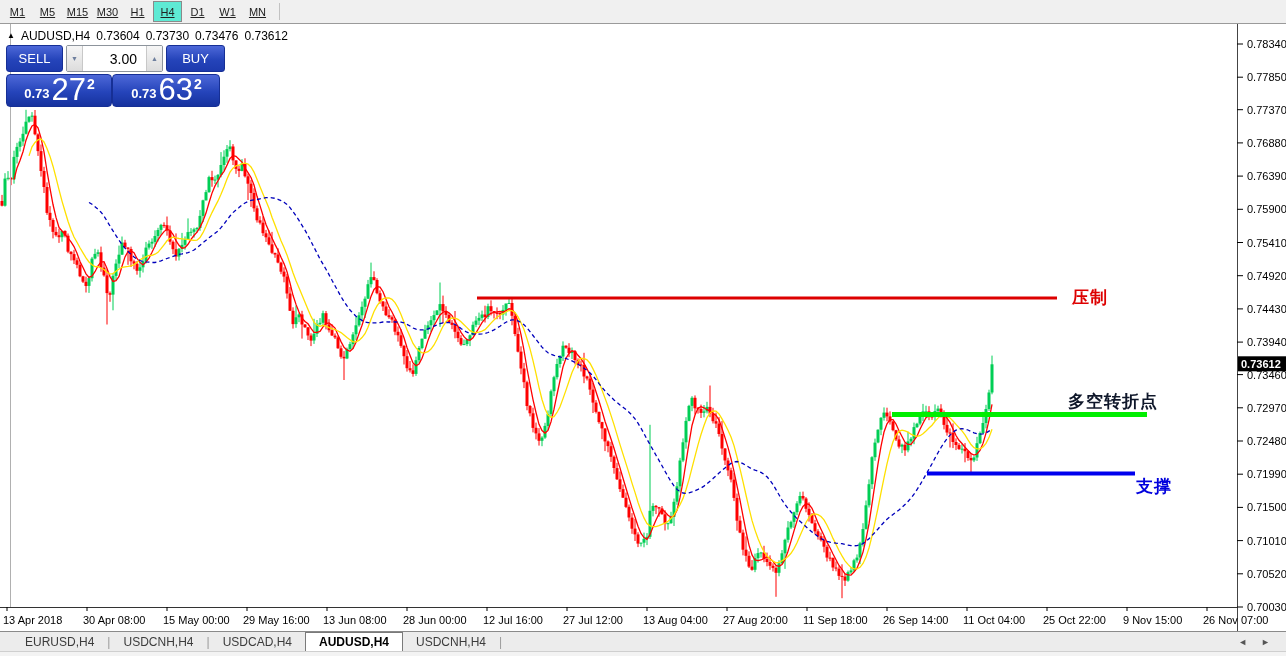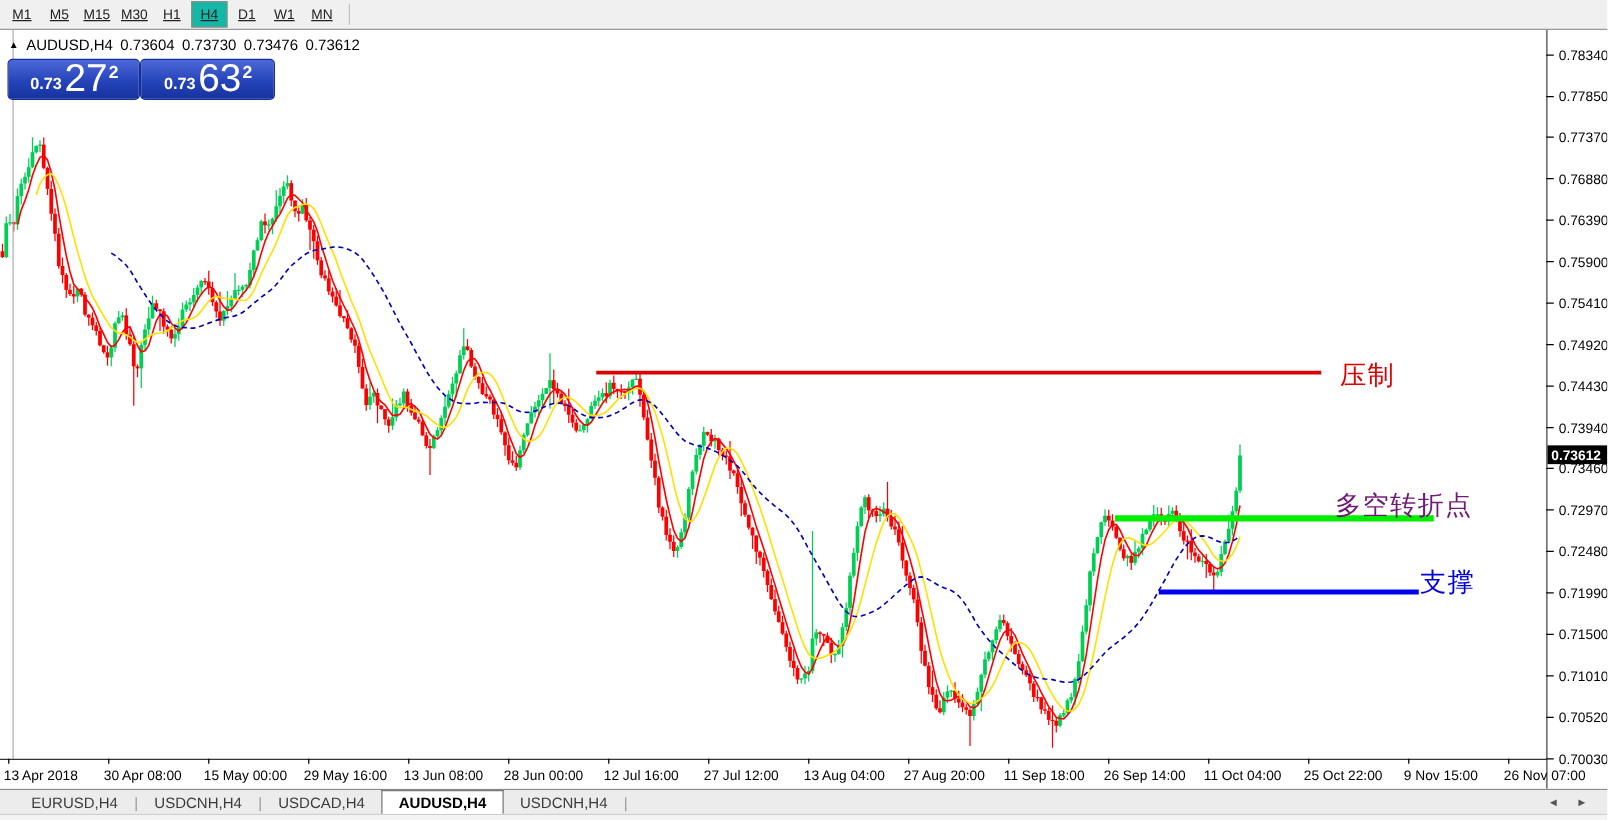--- a/index.html
+++ b/index.html
@@ -10,21 +10,21 @@
   }
   
   .tf-toolbar{
     height:23px;background:#f0f0f0;border-bottom:1px solid #9a9a9a;
     display:flex;align-items:center;padding-left:3px;
   }
   .tf-btn{
     min-width:27px;height:19px;display:flex;align-items:center;justify-content:center;
     font-size:11px;color:#222;margin-right:1px;border:1px solid transparent;cursor:default;text-decoration:underline;
   }
-  .tf-btn.active{background:#14b8a6;border:1px solid #8a8a8a;}
+  .tf-btn.active{background:#5eead4;border:1px solid #8a8a8a;}
   .tf-sep{width:1px;height:17px;background:#c2c2c2;margin-left:6px;}
   
   #chart-wrap{position:relative;width:1286px;height:607px;}
   #chart-svg{display:block;}
   .symbol-title{
     position:absolute;left:7px;top:5px;display:flex;align-items:center;gap:6px;
     font-size:12px;color:#000;white-space:nowrap;
   }
   .symbol-title .tri{font-size:8px;position:relative;top:-1px;}
   
@@ -54,21 +54,21 @@
     border-radius:4px;background:linear-gradient(#4d68d8,#2544ba 55%,#16329e);
     border:1px solid #162f95;color:#fff;display:flex;align-items:flex-end;justify-content:center;
     padding-bottom:2px;
   }
   .price-box.sell{width:104px;}
   .price-box.buy{width:106px;}
   .pb-prefix{font-size:13px;font-weight:bold;margin-right:2px;margin-bottom:3px;}
   .pb-big{font-size:31px;font-weight:500;line-height:28px;}
   .pb-sup{font-size:14px;font-weight:bold;position:relative;top:-12px;left:1px;}
   
-  .line-label{position:absolute;font-weight:normal;font-size:21px;letter-spacing:1px;white-space:nowrap;}
+  .line-label{position:absolute;font-weight:bold;font-size:17px;letter-spacing:1px;white-space:nowrap;}
   
   .tab-bar{
     height:19px;background:#ececec;border-top:1px solid #8a8a8a;
     display:flex;align-items:stretch;padding-left:12px;font-size:12px;color:#3c3c3c;justify-content:flex-end;
   }
   .tab{display:flex;align-items:center;padding:0 13px;cursor:default;white-space:nowrap;}
   .tab.active{
     background:#ffffff;border:1px solid #7a7a7a;border-bottom:none;
     font-weight:bold;color:#000;
   }
@@ -841,37 +841,46 @@
   <div class="symbol-title">
     <span class="tri">▲</span>
     <span>AUDUSD,H4</span>
     <span>0.73604</span>
     <span>0.73730</span>
     <span>0.73476</span>
     <span>0.73612</span>
   </div>
 
   <div class="trade-panel">
+    <div class="tp-row1">
+      <div class="btn-blue sell-btn">SELL</div>
+      <div class="vol-spin">
+        <button class="spin-btn down">▼</button>
+        <div class="vol-value">3.00</div>
+        <button class="spin-btn up">▲</button>
+      </div>
+      <div class="btn-blue buy-btn">BUY</div>
+    </div>
     <div class="tp-row2">
       <div class="price-box sell">
         <span class="pb-prefix">0.73</span>
         <span class="pb-big">27</span>
         <span class="pb-sup">2</span>
       </div>
       <div class="price-box buy">
         <span class="pb-prefix">0.73</span>
         <span class="pb-big">63</span>
         <span class="pb-sup">2</span>
       </div>
     </div>
   </div>
 
   <div class="line-label" style="left:1072px;top:262px;color:#DD0000;">压制</div>
-  <div class="line-label" style="left:1068px;top:366px;color:#701a75;">多空转折点</div>
-  <div class="line-label" style="left:1136px;top:428px;color:#0000DD;text-align:center;">支撑</div>
+  <div class="line-label" style="left:1068px;top:366px;color:#0f172a;">多空转折点</div>
+  <div class="line-label" style="left:1136px;top:451px;color:#0000DD;text-align:center;">支撑</div>
 </div>
 
 <div class="tab-bar">
   <div class="tab">EURUSD,H4</div>
   <div class="tab-sep">|</div>
   <div class="tab">USDCNH,H4</div>
   <div class="tab-sep">|</div>
   <div class="tab">USDCAD,H4</div>
   <div class="tab active">AUDUSD,H4</div>
   <div class="tab">USDCNH,H4</div>

